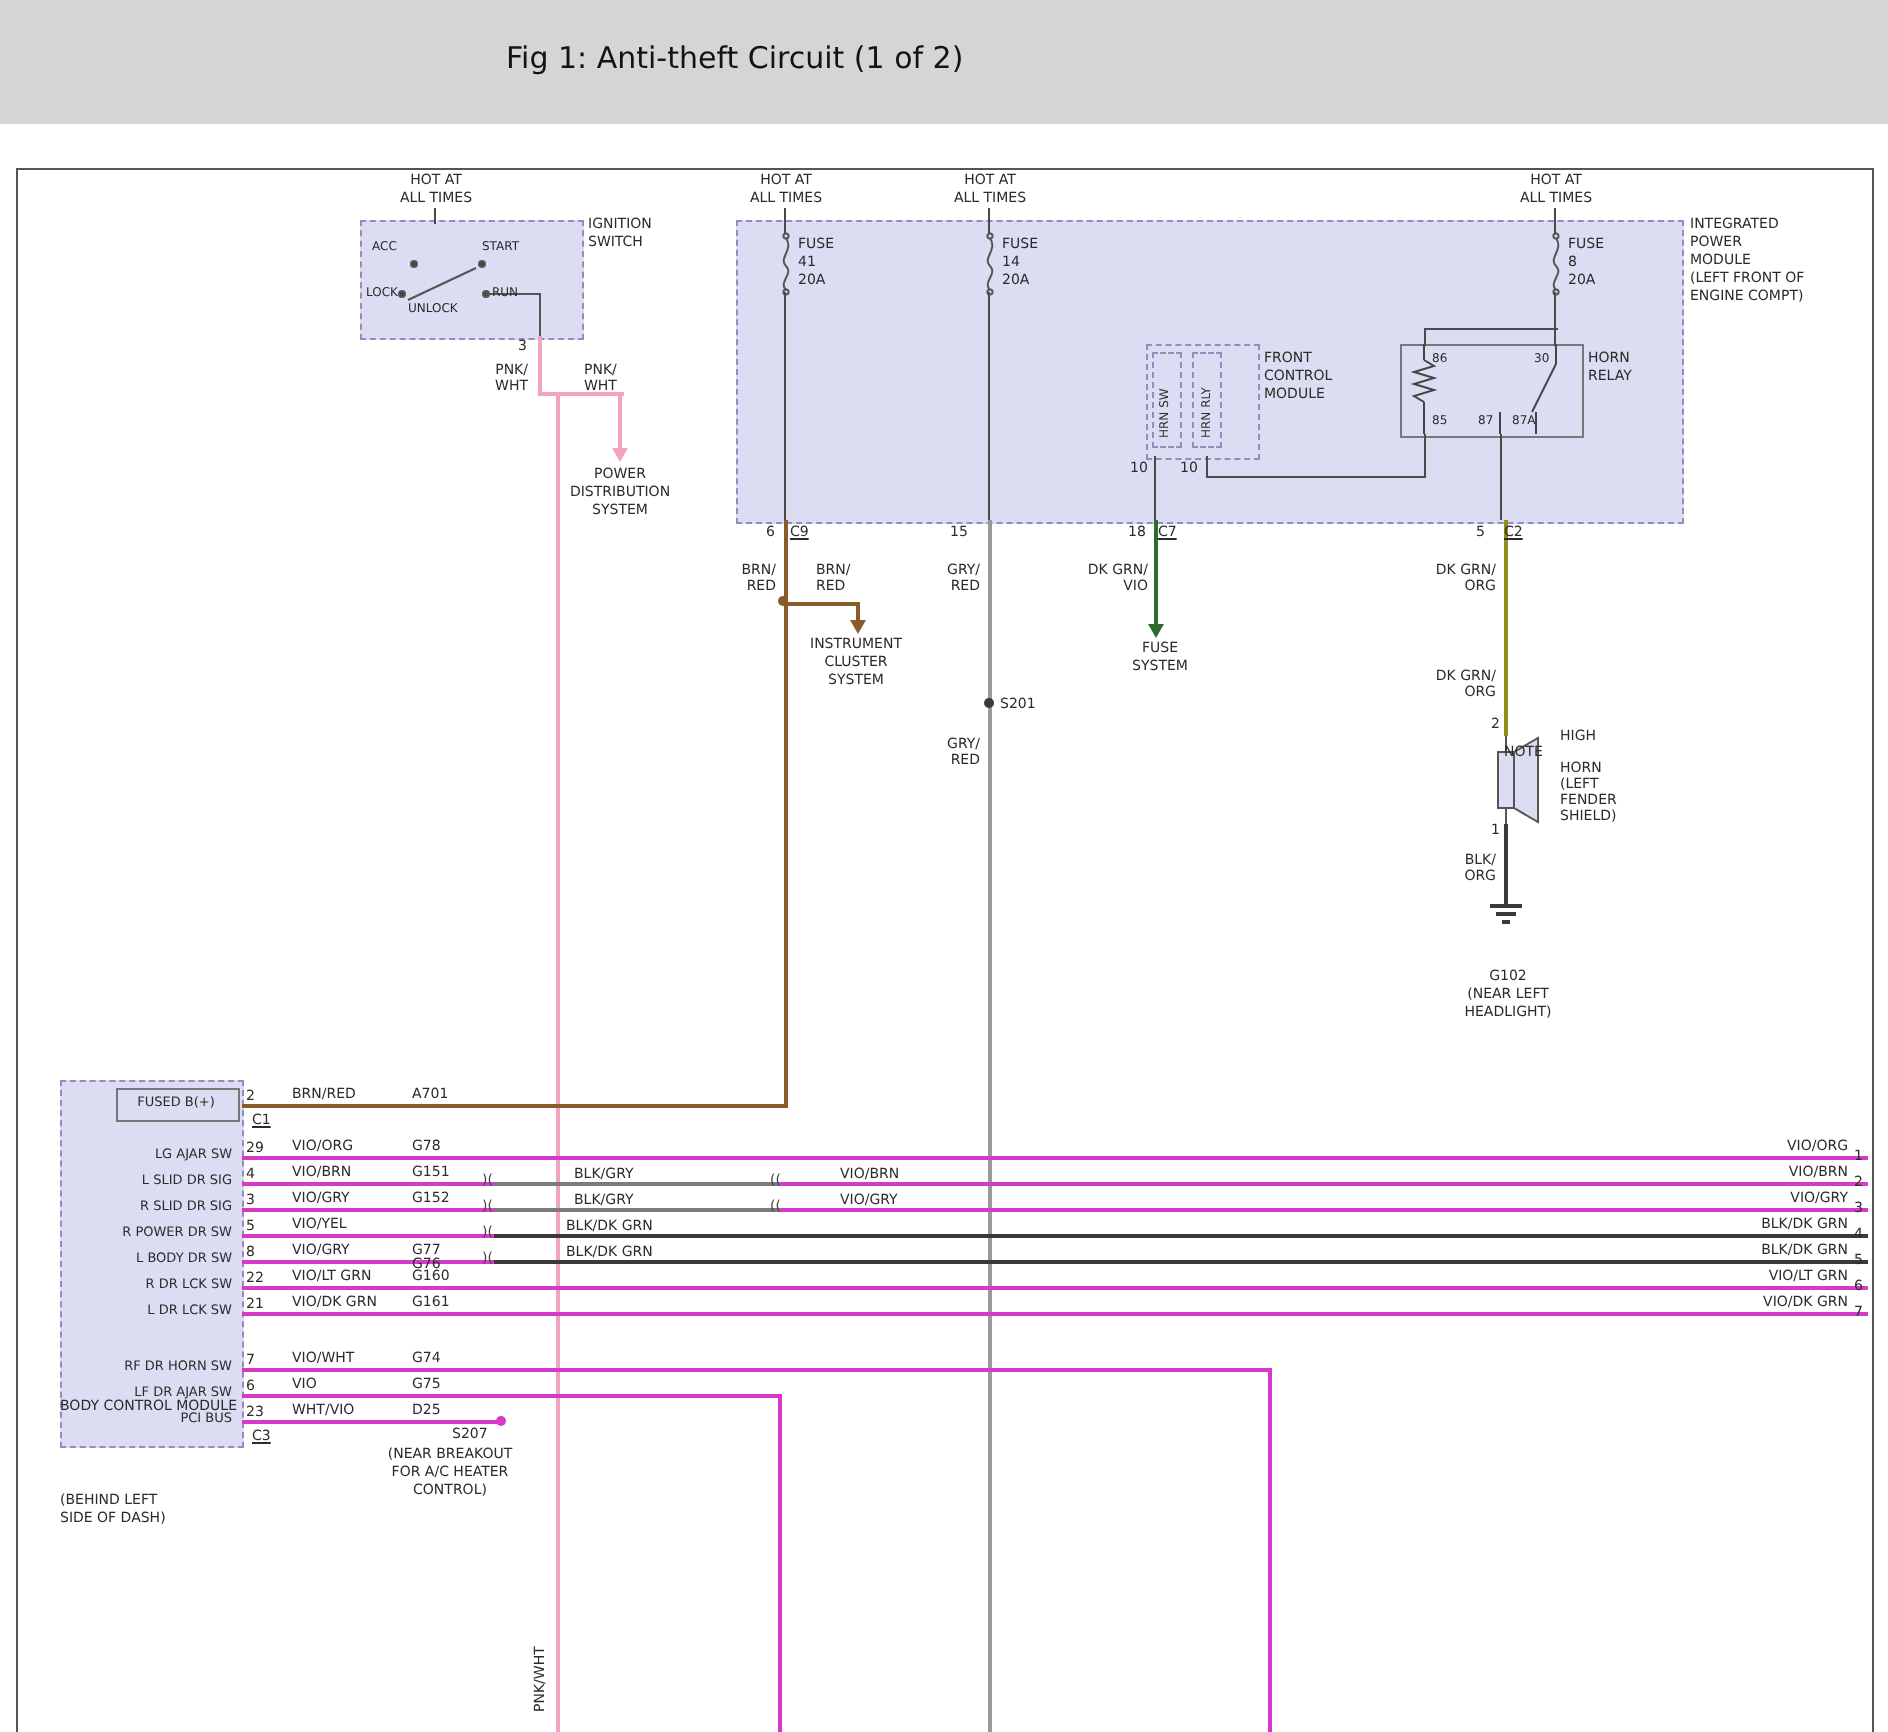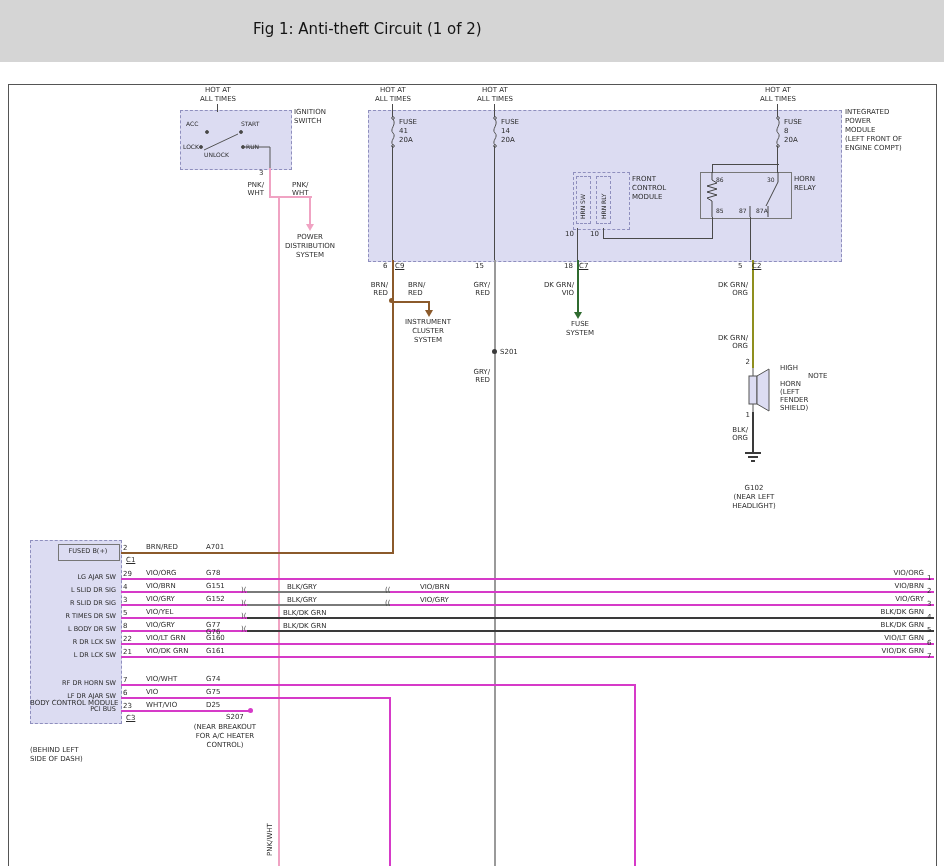--- a/index.html
+++ b/index.html
@@ -247,21 +247,21 @@
 <b class="t c" style="left:388px;top:336px;width:80px">SYSTEM</b>
 <b class="t c" style="left:550px;top:320px;width:60px">FUSE</b>
 <b class="t c" style="left:550px;top:329px;width:60px">SYSTEM</b>
 <b class="t" style="left:500px;top:348px">S201</b>
 <b class="t r" style="left:462px;top:368px;width:28px">GRY/</b>
 <b class="t r" style="left:462px;top:376px;width:28px">RED</b>
 <b class="t r" style="left:708px;top:334px;width:40px">DK GRN/</b>
 <b class="t r" style="left:708px;top:342px;width:40px">ORG</b>
 <b class="t r" style="left:736px;top:358px;width:14px">2</b>
 <b class="t" style="left:780px;top:364px">HIGH</b>
-<b class="t" style="left:808px;top:372px">NOTE</b>
+<b class="t" style="left:752px;top:372px">NOTE</b>
 <b class="t" style="left:780px;top:380px">HORN</b>
 <b class="t" style="left:780px;top:388px">(LEFT</b>
 <b class="t" style="left:780px;top:396px">FENDER</b>
 <b class="t" style="left:780px;top:404px">SHIELD)</b>
 <b class="t r" style="left:736px;top:411px;width:14px">1</b>
 <b class="t r" style="left:712px;top:426px;width:36px">BLK/</b>
 <b class="t r" style="left:712px;top:434px;width:36px">ORG</b>
 <b class="t c" style="left:724px;top:484px;width:60px">G102</b>
 <b class="t c" style="left:724px;top:493px;width:60px">(NEAR LEFT</b>
 <b class="t c" style="left:724px;top:502px;width:60px">HEADLIGHT)</b>
@@ -290,21 +290,21 @@
 
 <b class="t r s65" style="left:28px;top:600px;width:88px">R SLID DR SIG</b>
 <b class="t" style="left:123px;top:596px">3</b>
 <b class="t" style="left:146px;top:595px">VIO/GRY</b>
 <b class="t" style="left:206px;top:595px">G152</b>
 <b class="t" style="left:287px;top:596px">BLK/GRY</b>
 <b class="t" style="left:420px;top:596px">VIO/GRY</b>
 <b class="t r" style="left:820px;top:595px;width:104px">VIO/GRY</b>
 <b class="t" style="left:927px;top:600px">3</b>
 
-<b class="t r s65" style="left:28px;top:613px;width:88px">R TIMES DR SW</b>
+<b class="t r s65" style="left:28px;top:613px;width:88px">R POWER DR SW</b>
 <b class="t" style="left:123px;top:609px">5</b>
 <b class="t" style="left:146px;top:608px">VIO/YEL</b>
 <b class="t" style="left:206px;top:628px">G76</b>
 <b class="t" style="left:283px;top:609px">BLK/DK GRN</b>
 <b class="t r" style="left:820px;top:608px;width:104px">BLK/DK GRN</b>
 <b class="t" style="left:927px;top:613px">4</b>
 
 <b class="t r s65" style="left:28px;top:626px;width:88px">L BODY DR SW</b>
 <b class="t" style="left:123px;top:622px">8</b>
 <b class="t" style="left:146px;top:621px">VIO/GRY</b>

